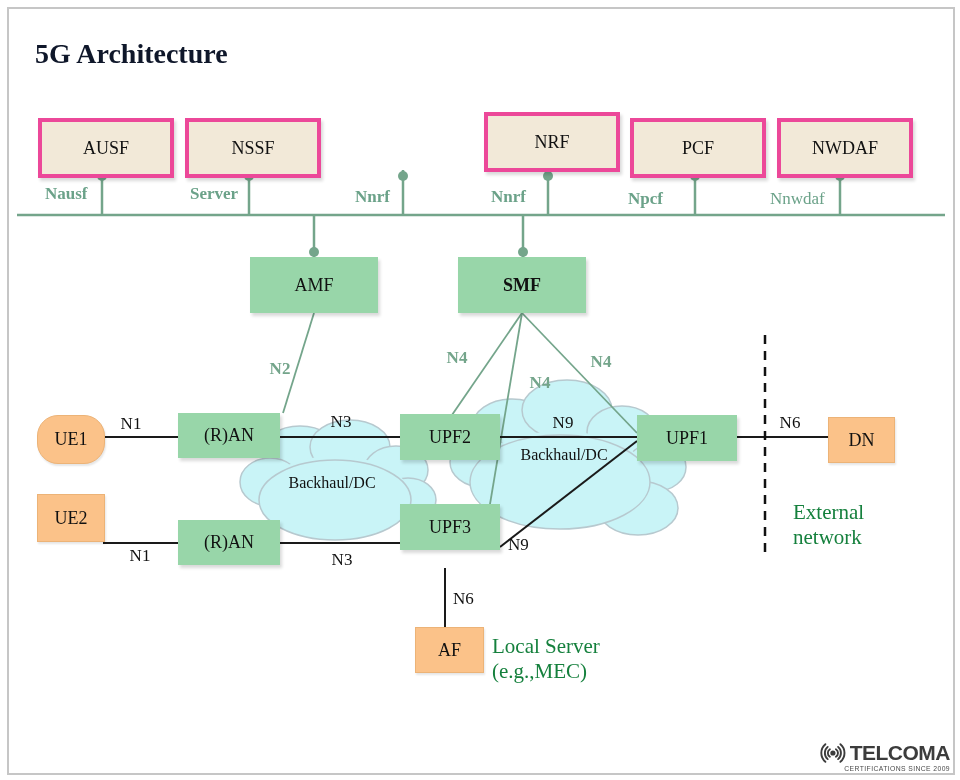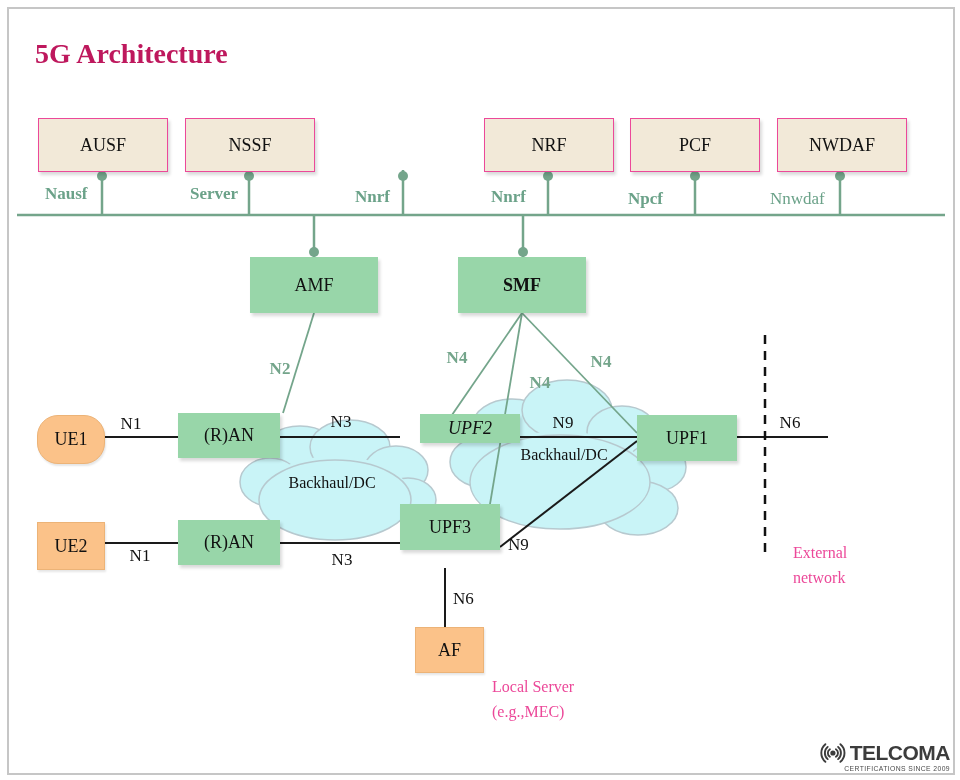--- a/index.html
+++ b/index.html
@@ -1,32 +1,32 @@
 <!DOCTYPE html>
 <html><head>
 <meta charset="utf-8">
 <style>
   html,body{margin:0;padding:0;background:#fff;}
   .canvas{position:relative;width:960px;height:780px;background:#ffffff;overflow:hidden;
           font-family:"Liberation Serif",serif;}
   .frame{position:absolute;left:7px;top:7px;width:944px;height:764px;border:2px solid #c6c6c6;pointer-events:none;}
-  .title{position:absolute;left:35px;top:38px;font-size:28px;font-weight:bold;color:#be185d;}
+  .title{position:absolute;left:35px;top:38px;font-size:28px;font-weight:bold;color:#0f172a;}
   svg.layer{position:absolute;left:0;top:0;z-index:1;}
   .box{position:absolute;z-index:2;display:flex;align-items:center;justify-content:center;
        font-size:18px;color:#111;}
-  .cream{background:#f2e9d8;border:1px solid #ec4899;box-shadow:2px 3px 3px rgba(0,0,0,0.15);}
+  .cream{background:#f2e9d8;border:4px solid #ec4899;box-shadow:2px 3px 3px rgba(0,0,0,0.15);}
   .greenbox{background:#98d6a9;box-shadow:2px 3px 3px rgba(0,0,0,0.15);}
   .orangebox{background:#fbc289;border:1px solid #ecb377;box-shadow:1px 2px 2px rgba(0,0,0,0.10);}
   .svc{position:absolute;z-index:2;font-size:17px;font-weight:bold;color:#6ba289;}
   .svc.reg{font-weight:normal;}
   .lbl{position:absolute;z-index:3;font-size:17px;color:#111;transform:translateX(-50%);white-space:nowrap;}
   .lbl.anchor-left{transform:none;}
   .glbl{position:absolute;z-index:3;font-size:17px;font-weight:bold;color:#74a58b;transform:translateX(-50%);}
   .cloud-lbl{position:absolute;z-index:3;font-size:16px;color:#111;transform:translateX(-50%);white-space:nowrap;}
-  .note{position:absolute;z-index:3;font-size:16px;color:#ec4899;line-height:25px;white-space:nowrap;margin-top:40px;}
+  .note{position:absolute;z-index:3;font-size:21px;color:#15803d;line-height:25px;white-space:nowrap;}
   .logo{position:absolute;right:10px;bottom:8px;z-index:3;display:flex;flex-direction:column;align-items:flex-end;}
   .logo-row{display:flex;align-items:center;gap:2px;}
   .logo-name{font-family:"Liberation Sans",sans-serif;font-weight:bold;font-size:21px;letter-spacing:-0.5px;color:#3c3c3c;}
   .logo-tag{font-family:"Liberation Sans",sans-serif;font-size:6.8px;letter-spacing:0.4px;color:#4a4a4a;margin-top:-2px;}
 </style>
 </head>
 <body>
 
 <div class="canvas">
 
@@ -98,21 +98,21 @@
 
     <line x1="765" y1="335" x2="765" y2="557" stroke="#111" stroke-width="2.5" stroke-dasharray="9 7"></line>
   </svg>
 
   <div class="box cream" style="left:38px;top:118px;width:128px;height:52px;">
       <span>AUSF</span>
     </div>
   <div class="box cream" style="left:185px;top:118px;width:128px;height:52px;">
       <span>NSSF</span>
     </div>
-  <div class="box cream" style="left:484px;top:118px;width:128px;height:52px;text-align:center;">
+  <div class="box cream" style="left:484px;top:112px;width:128px;height:52px;text-align:center;">
       <span>NRF</span>
     </div>
   <div class="box cream" style="left:630px;top:118px;width:128px;height:52px;">
       <span>PCF</span>
     </div>
   <div class="box cream" style="left:777px;top:118px;width:128px;height:52px;">
       <span>NWDAF</span>
     </div>
 
   <div class="svc" style="left:45px;top:184px;">Nausf</div>
@@ -128,28 +128,31 @@
   <div class="box greenbox" style="left:458px;top:257px;width:128px;height:56px;font-weight:bold;">
       <span>SMF</span>
     </div>
 
   <div class="box orangebox" style="left:37px;top:415px;width:66px;height:47px;border-radius:21px;">
       <span>UE1</span>
     </div>
   <div class="box greenbox" style="left:178px;top:413px;width:102px;height:45px;">
       <span>(R)AN</span>
     </div>
-  <div class="box greenbox" style="left:420px;top:414px;width:100px;height:29px;font-style:italic;">
+  <div class="box greenbox" style="left:400px;top:414px;width:100px;height:46px;">
       <span>UPF2</span>
     </div>
   <div class="box greenbox" style="left:637px;top:415px;width:100px;height:46px;">
       <span>UPF1</span>
     </div>
-
-  <div class="box orangebox" style="left:37px;top:522px;width:66px;height:46px;">
+  <div class="box orangebox" style="left:828px;top:417px;width:65px;height:44px;">
+      <span>DN</span>
+    </div>
+
+  <div class="box orangebox" style="left:37px;top:494px;width:66px;height:46px;">
       <span>UE2</span>
     </div>
   <div class="box greenbox" style="left:178px;top:520px;width:102px;height:45px;">
       <span>(R)AN</span>
     </div>
   <div class="box greenbox" style="left:400px;top:504px;width:100px;height:46px;">
       <span>UPF3</span>
     </div>
   <div class="box orangebox" style="left:415px;top:627px;width:67px;height:44px;">
       <span>AF</span>

